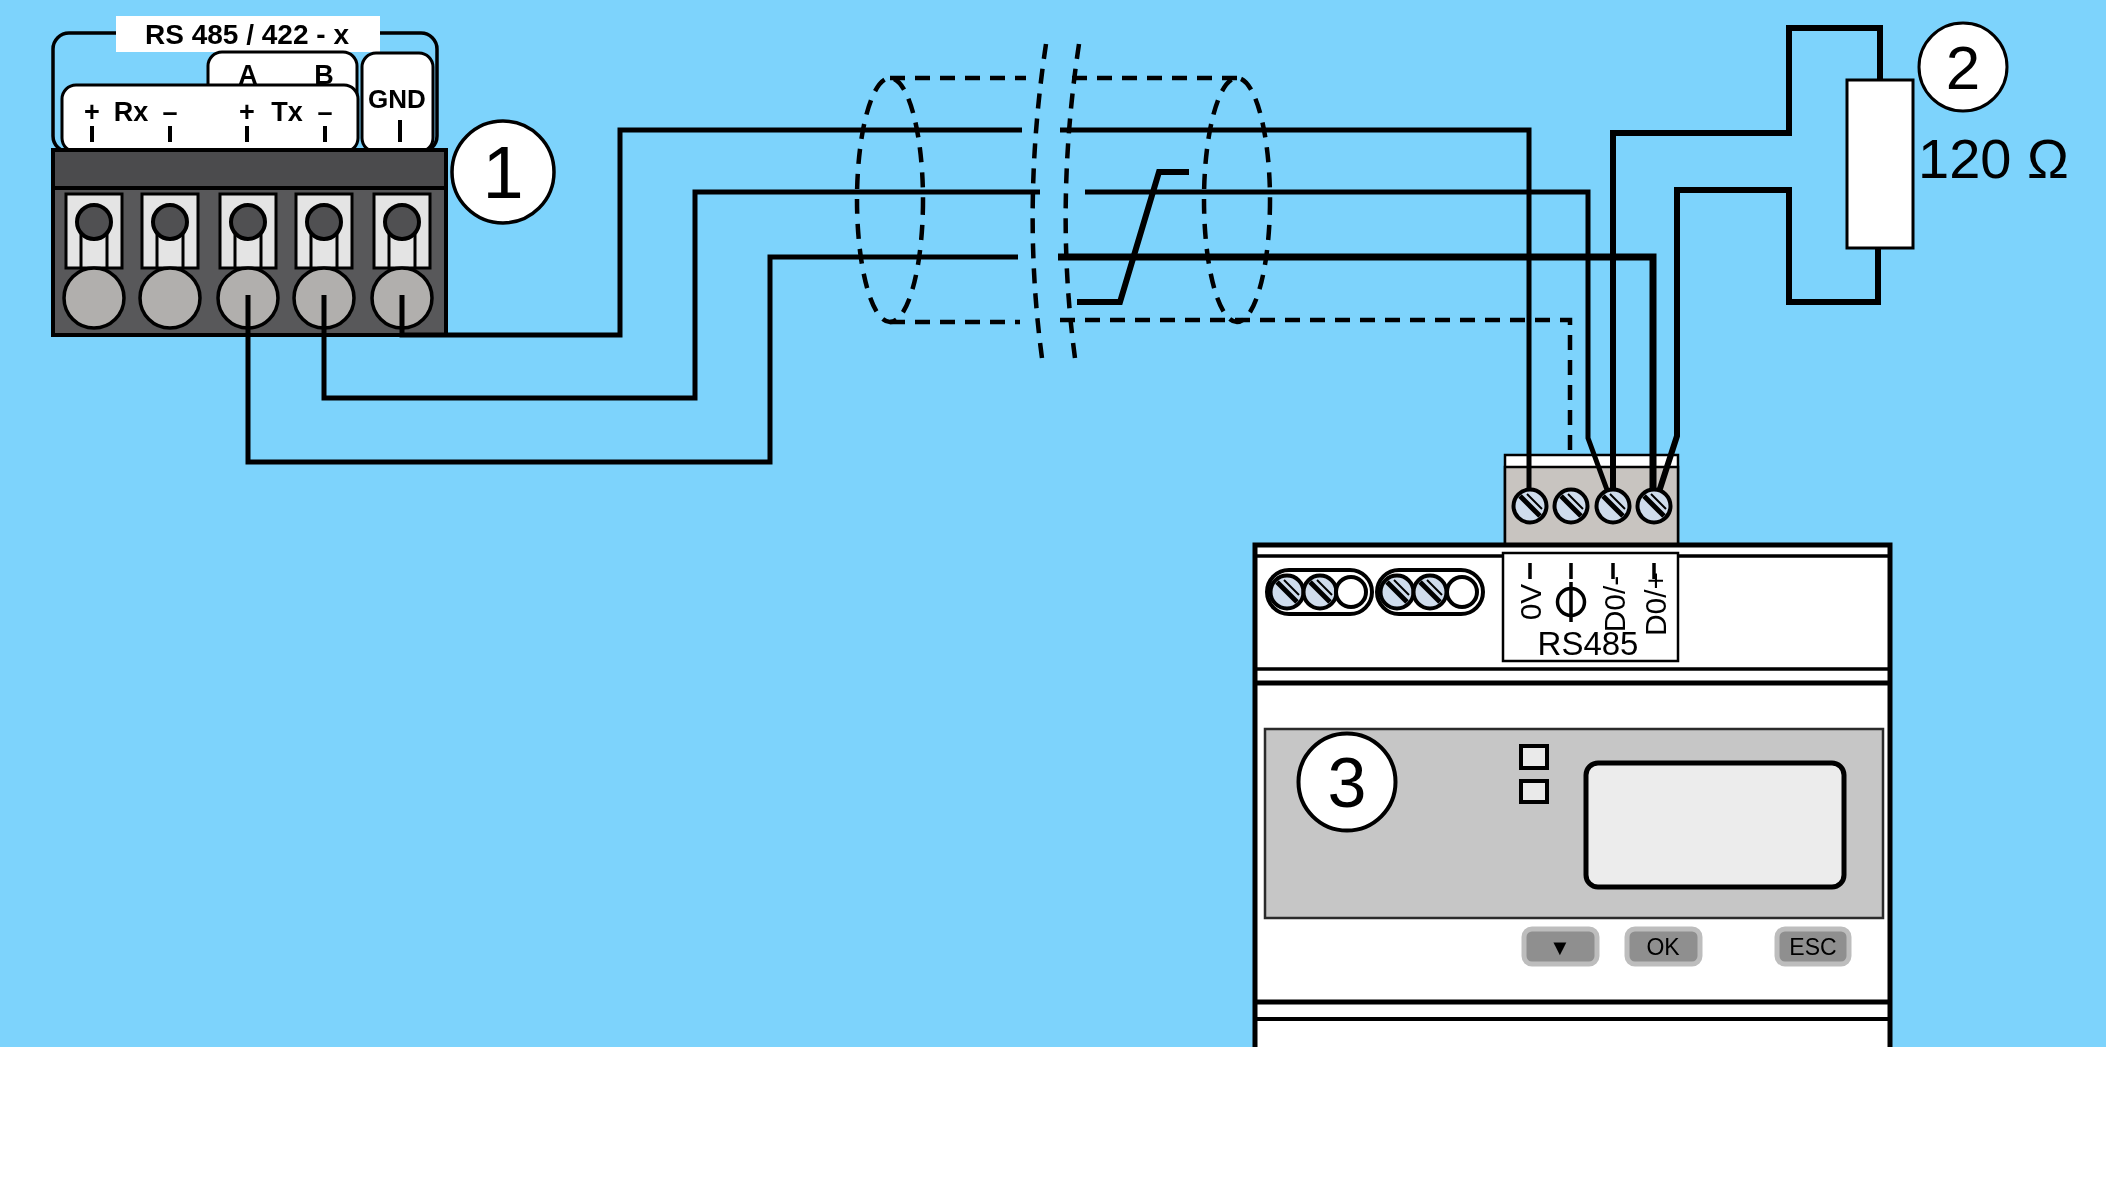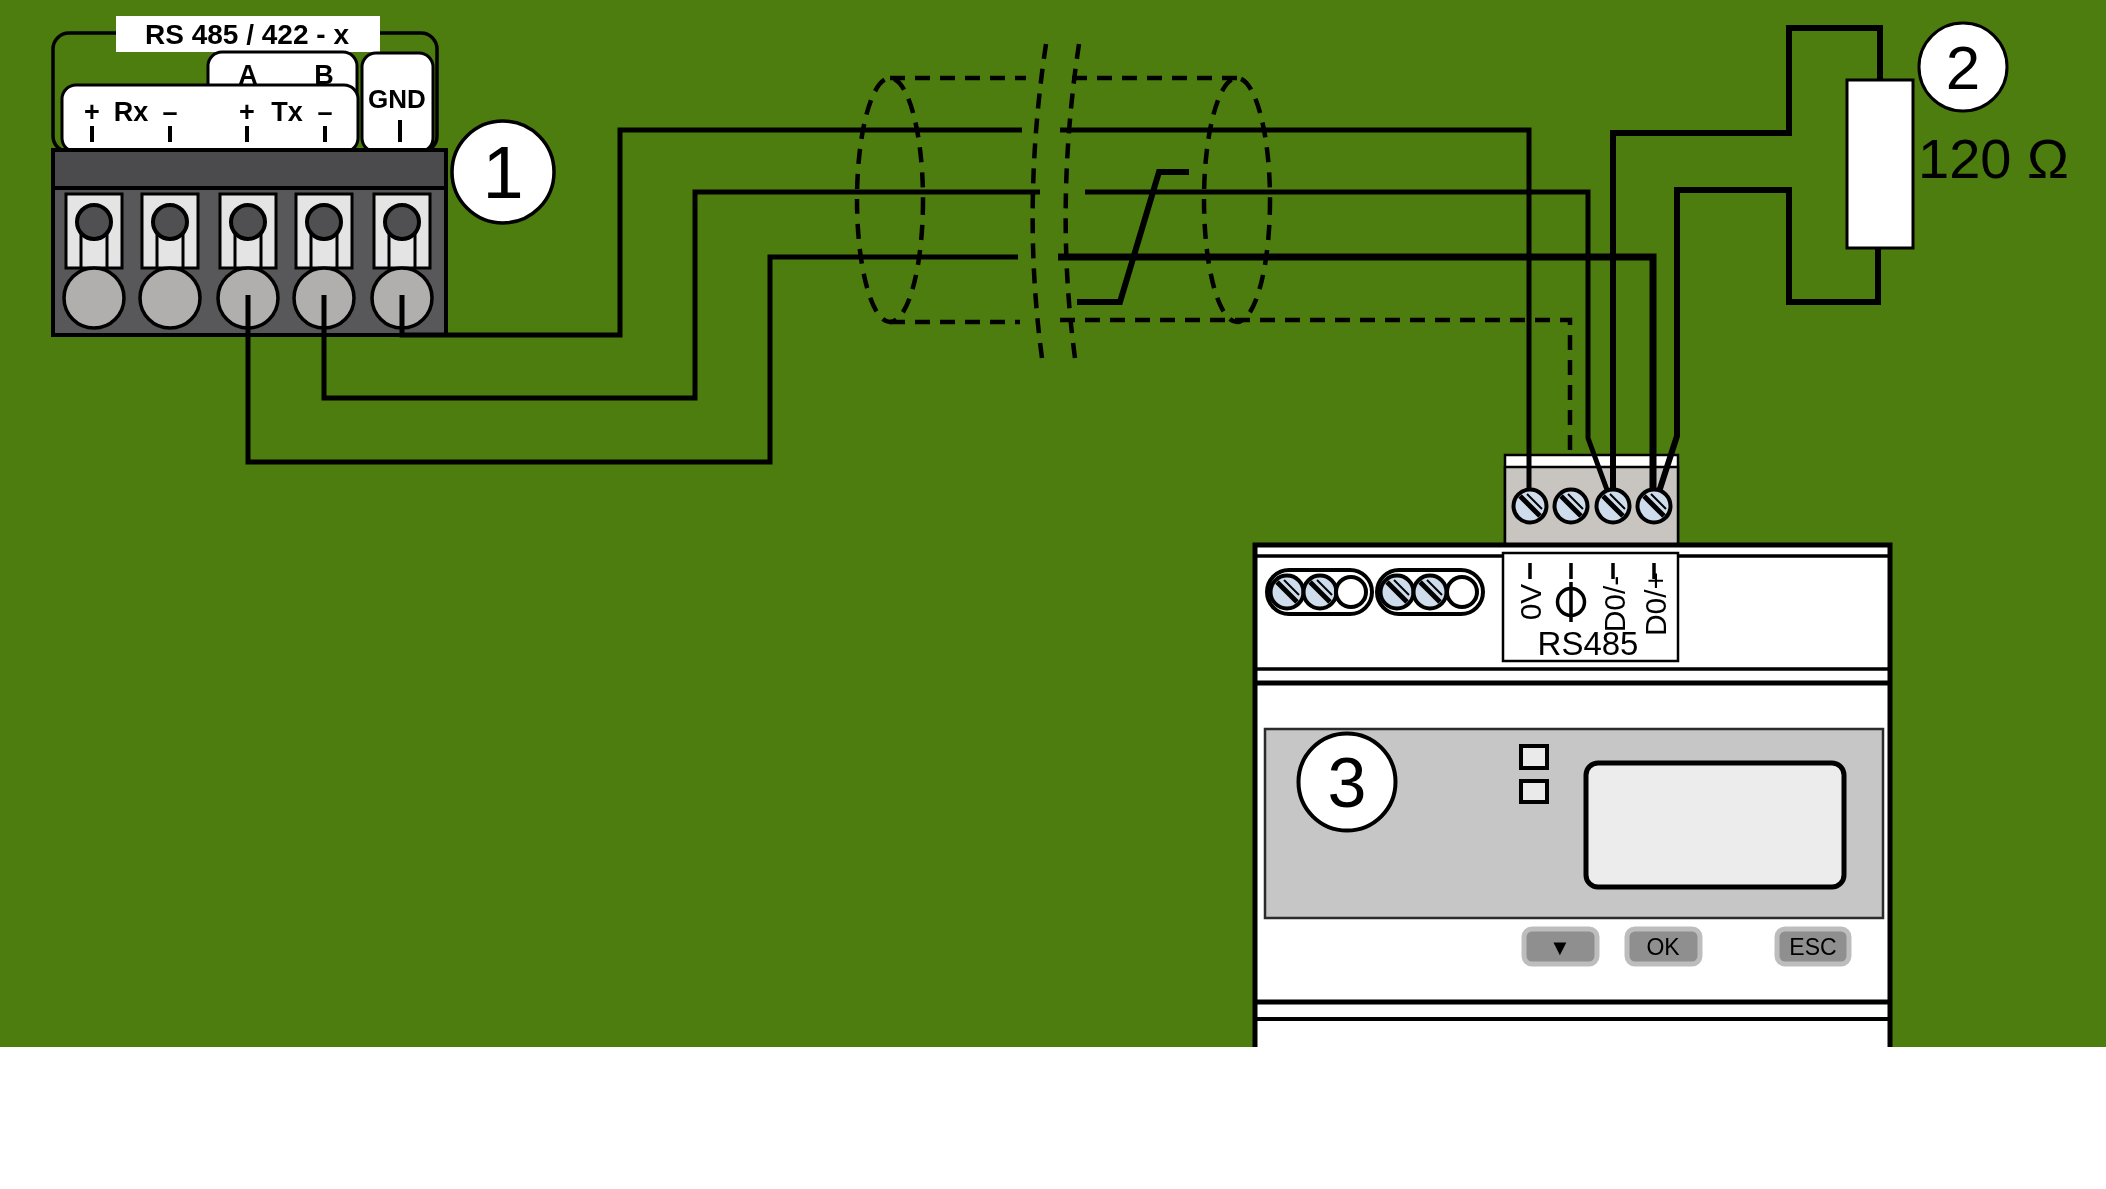--- a/index.html
+++ b/index.html
@@ -1,16 +1,16 @@
 <!DOCTYPE html>
 <html><head>
 <meta charset="utf-8">
 <style>
   html,body{margin:0;padding:0;background:#fff;}
-  .stage{position:relative;width:2106px;height:1047px;background:#4d7c0f;overflow:hidden;
+  .stage{position:relative;width:2106px;height:1047px;background:#7dd3fc;overflow:hidden;
          font-family:"Liberation Sans", sans-serif;}
   svg text{font-family:"Liberation Sans", sans-serif;fill:#000;}
 </style>
 </head>
 <body>
 
 <div class="stage">
 <svg width="2106" height="1189" viewBox="0 0 2106 1189" xmlns="http://www.w3.org/2000/svg">
 
   <defs>

